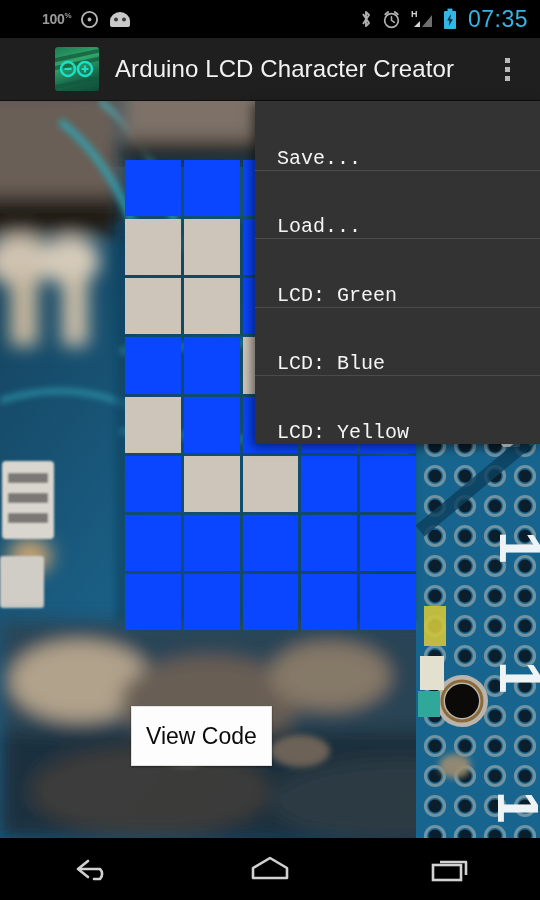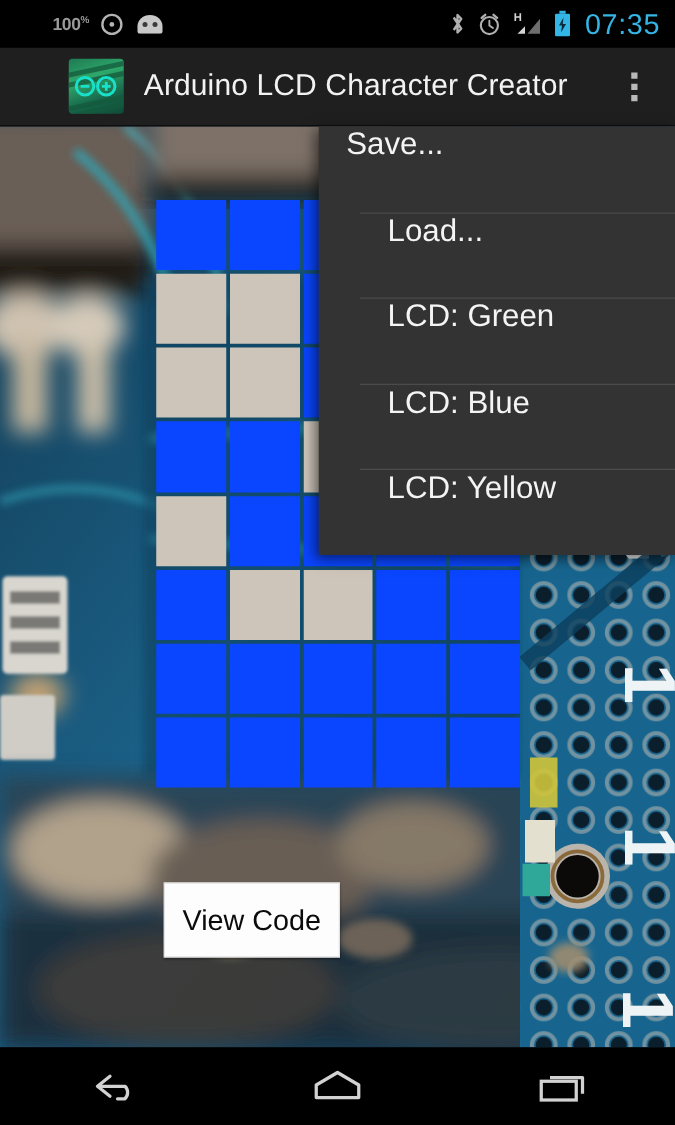--- a/index.html
+++ b/index.html
@@ -62,24 +62,24 @@
     padding:0 14px; height:60px; line-height:58px; white-space:nowrap; cursor:pointer;
     box-shadow:0 1px 2px rgba(0,0,0,.45);
   }
 
   
   .menu{
     position:absolute; left:255px; top:101px; width:285px;
     background:#333333; z-index:70; box-shadow:-3px 3px 10px rgba(0,0,0,.55);
   }
   .menu-item{
-    height:68.6px; display:flex; align-items:flex-start; padding-left:22px;
-    color:#f4f4f4; font-size:25px; cursor:pointer; position:relative;
-  }
-  .menu-item + .menu-item{ border-top:1px solid #4b4b4b;margin-left:33px; }
+    height:68.6px; display:flex; align-items:flex-end; padding-left:22px;
+    color:#f4f4f4; font-size:20px; cursor:pointer; position:relative;font-family:Liberation Mono, monospace;
+  }
+  .menu-item + .menu-item{ border-top:1px solid #4b4b4b; }
 
   
   .navbar{
     position:absolute; left:0; bottom:0; width:540px; height:62px;
     background:#000; display:flex; align-items:center; z-index:60;
   }
   .nav-btn{ flex:1; display:flex; align-items:center; justify-content:center; height:100%; cursor:pointer; }
 </style>
 </head>
 <body>

